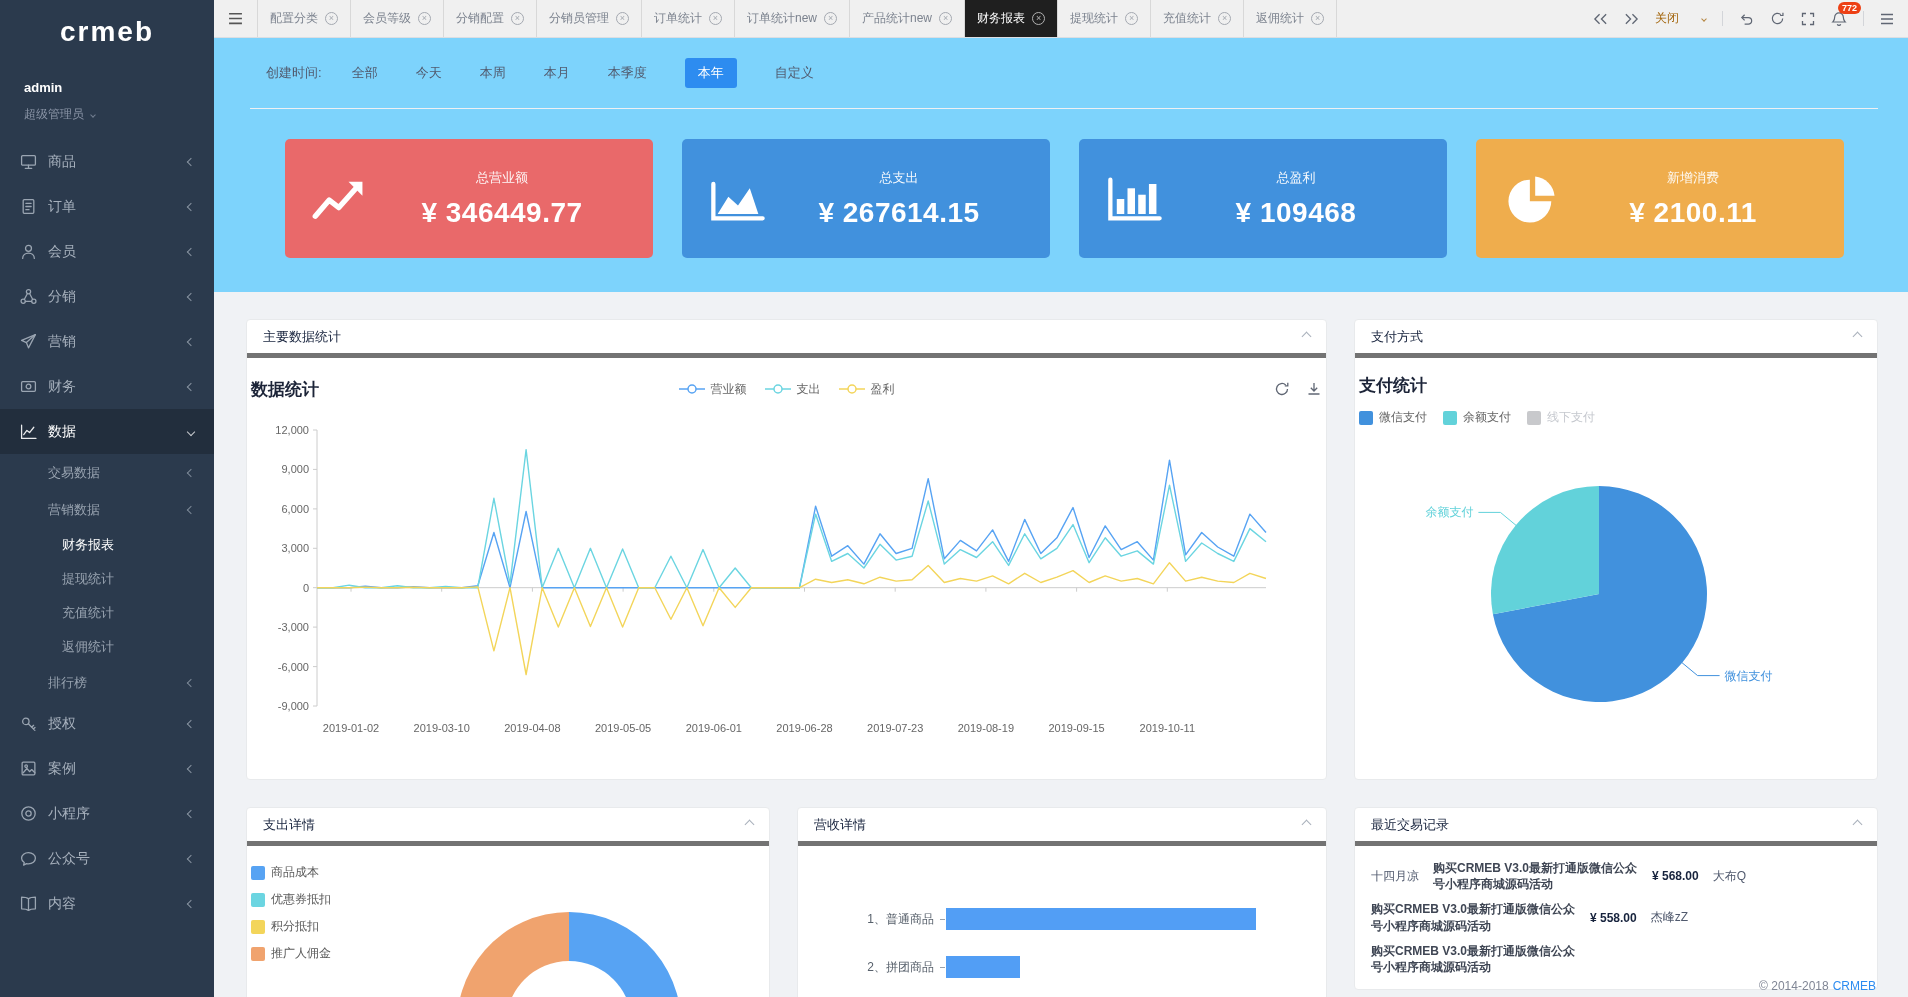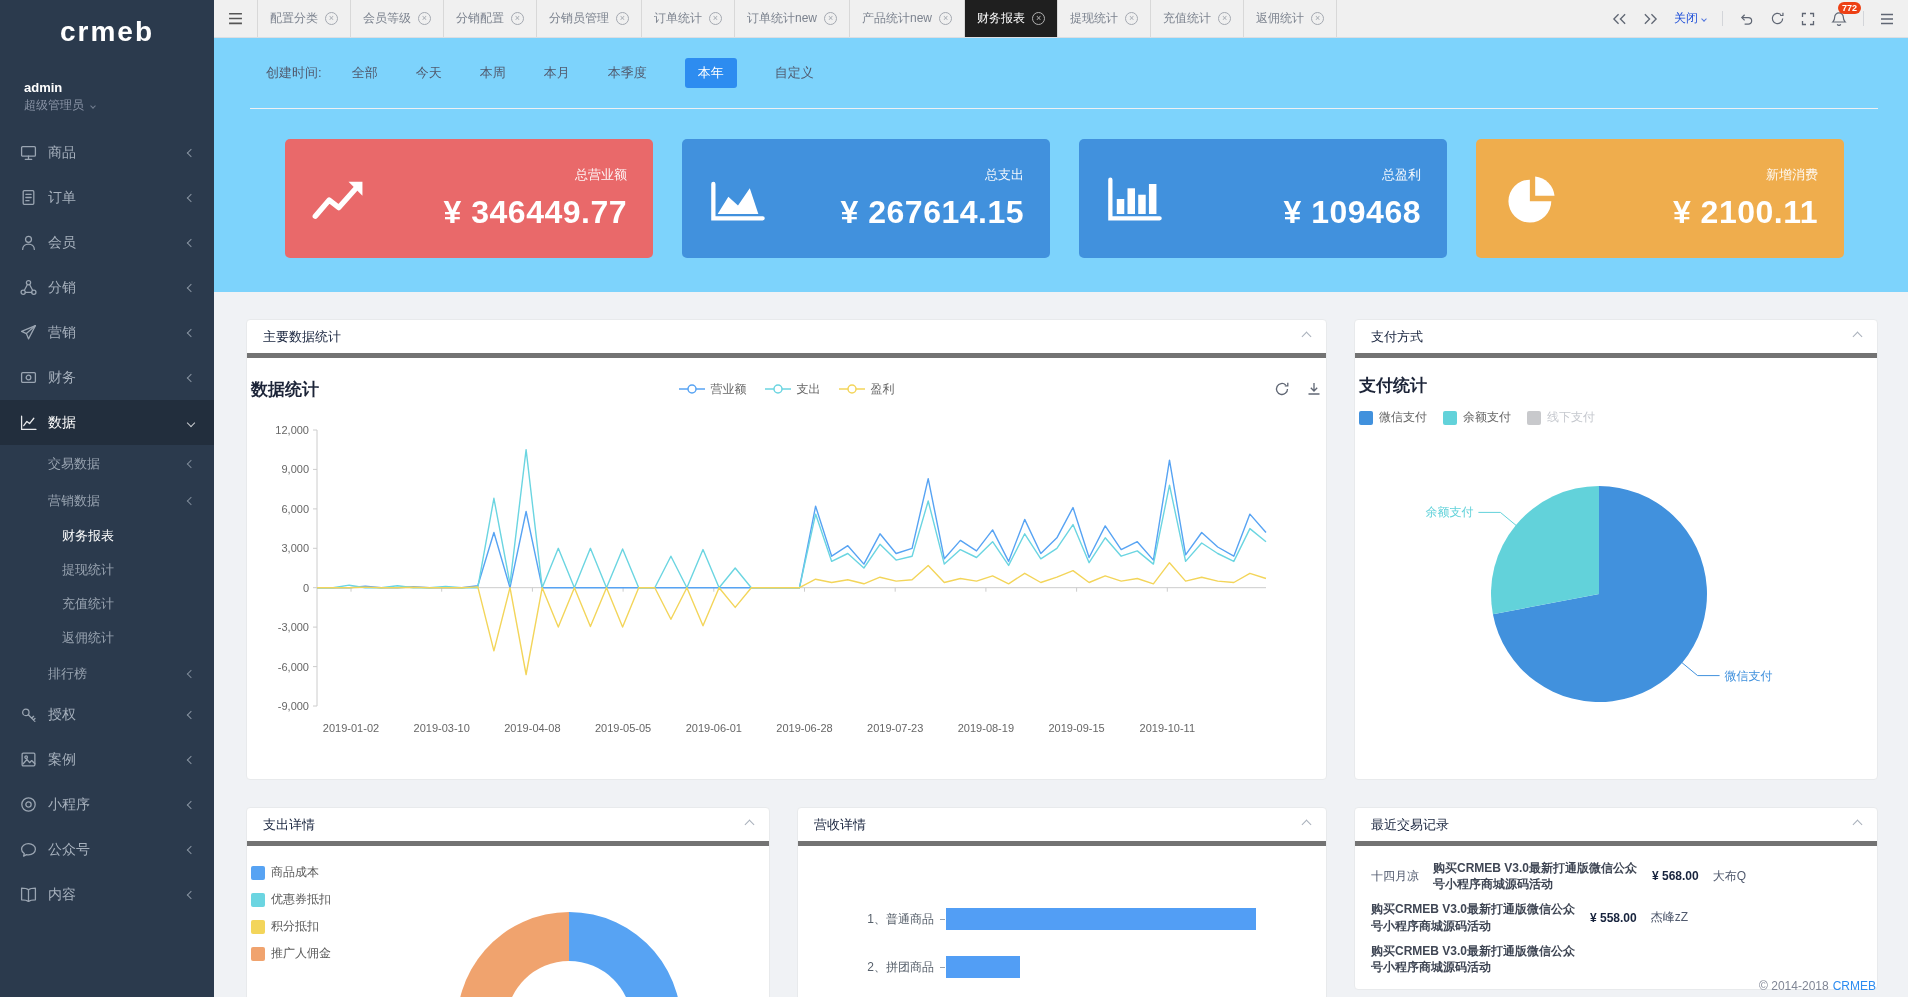--- a/index.html
+++ b/index.html
@@ -4,21 +4,21 @@
 <style>
   html,body{margin:0;padding:0;width:1908px;height:997px;overflow:hidden;
     font-family:"Liberation Sans","DejaVu Sans",sans-serif;background:#f0f2f5;position:relative;}
   *{box-sizing:border-box;}
 
   
   .sidebar{position:fixed;left:0;top:0;bottom:0;width:214px;background:#2b3a4d;z-index:20;overflow:hidden;}
   .logo{height:64px;display:flex;align-items:center;justify-content:center;color:#fff;font-size:28px;letter-spacing:2px;font-weight:bold;}
   .user-block{padding:16px 24px 8px;}
   .user-name{color:#fff;font-size:13px;font-weight:bold;}
-  .user-role{color:#8a94a6;font-size:12px;margin-top:2px;display:flex;align-items:center;gap:7px;cursor:pointer;}
+  .user-role{color:#8a94a6;font-size:12px;margin-top:11px;display:flex;align-items:center;gap:7px;cursor:pointer;}
   .menu{margin-top:8px;}
   .mi{display:flex;align-items:center;height:45px;padding:0 20px;color:#a7b1bd;font-size:14px;cursor:pointer;}
   .mi.active{color:#fff;background:rgba(0,0,0,.2);}
   .micon{width:17px;height:17px;margin-right:11px;display:inline-flex;opacity:.9;}
   .mi .chev,.mi2 .chev{margin-left:auto;}
   .chev{width:6px;height:6px;border-left:1.5px solid currentColor;border-bottom:1.5px solid currentColor;transform:rotate(45deg);display:inline-block;opacity:.75;}
   .chev.down{border-left:none;border-bottom:1.5px solid currentColor;border-right:1.5px solid currentColor;border-top:none;transform:rotate(45deg);}
   .chev.tiny{width:4px;height:4px;}
   .mi2{display:flex;align-items:center;height:37px;padding:0 20px 0 48px;color:#98a3b0;font-size:13px;cursor:pointer;}
   .mi3{display:flex;align-items:center;height:34px;padding:0 20px 0 62px;color:#98a3b0;font-size:13px;cursor:pointer;}
@@ -26,40 +26,40 @@
 
   
   .topbar{position:fixed;left:214px;right:0;top:0;height:38px;background:#f0f0f0;border-bottom:1px solid #dcdee2;display:flex;align-items:stretch;z-index:15;}
   .hamb{width:44px;display:flex;align-items:center;justify-content:center;border-right:1px solid #d8d8d8;color:#555;cursor:pointer;}
   .tabs{display:flex;flex:1;overflow:hidden;}
   .tab{display:inline-flex;align-items:center;gap:7px;padding:0 12px;font-size:12px;color:#7b828e;border-right:1px solid #d8d8d8;white-space:nowrap;cursor:pointer;}
   .tab.active{background:#1f1f1f;color:#fff;}
   .tab-close{width:13px;height:13px;border:1px solid currentColor;border-radius:50%;font-size:9px;line-height:11px;text-align:center;opacity:.65;}
   .controls{display:flex;align-items:center;gap:16px;padding:0 14px;color:#5f6673;}
   .ctl{display:inline-flex;align-items:center;cursor:pointer;color:#5f6673;}
-  .close-dd{font-size:12px;gap:4px;color:#1d4ed8;justify-content:space-between;}
+  .close-dd{font-size:12px;gap:23px;color:#a16207;justify-content:space-between;}
   .ctrl-sep{width:1px;height:15px;background:#d3d5d9;}
   .bell-wrap{position:relative;}
   .badge{position:absolute;top:-9px;left:7px;background:#ed4014;color:#fff;font-size:9px;font-weight:bold;padding:1px 4px;border-radius:8px;}
 
   
   .main{margin-left:214px;padding-top:38px;}
   .top-card{background:#7dd3fc;}
   .filter-row{display:flex;align-items:center;height:70px;padding-left:52px;font-size:13px;color:#515a6e;}
   .flabel{margin-right:30px;}
   .filter-opts{display:flex;align-items:center;gap:38px;}
   .filter-opt{cursor:pointer;color:#515a6e;}
   .filter-opt.active{background:#2d8cf0;color:#fff;padding:6px 13px;border-radius:3px;}
   .filter-divider{height:1px;background:#eef0f3;margin:0 30px 0 36px;}
   .cards{display:flex;gap:29px;padding:30px 0 34px 71px;}
   .scard{width:368px;height:119px;border-radius:5px;color:#fff;display:flex;align-items:center;padding:0 26px;}
   .cicon{width:66px;display:flex;}
-  .cbody{flex:1;display:flex;flex-direction:column;align-items:flex-end;gap:10px;}
+  .cbody{flex:1;display:flex;flex-direction:column;align-items:center;gap:10px;}
   .clabel{font-size:13px;opacity:.95;}
-  .cvalue{font-size:32px;font-weight:bold;letter-spacing:.5px;}
+  .cvalue{font-size:28px;font-weight:bold;letter-spacing:.5px;}
 
   .grid{display:grid;grid-template-columns:524px 1fr 524px;gap:27px;margin:27px 30px 0 32px;align-items:start;}
   .panel{background:#fff;border:1px solid #e8eaec;border-radius:4px;overflow:hidden;}
   .phead{height:38px;display:flex;align-items:center;justify-content:space-between;padding:0 16px;border-bottom:5px solid #737373;font-size:13px;color:#17233d;}
   .pchev{width:7px;height:7px;border-left:1.5px solid #a9b0bb;border-top:1.5px solid #a9b0bb;transform:rotate(45deg);cursor:pointer;}
   .main-chart{grid-column:1/3;height:461px;}
   .pay-panel{grid-column:3;height:461px;}
   .expense-panel{grid-column:1;height:420px;}
   .revenue-panel{grid-column:2;height:420px;}
   .trans-panel{grid-column:3;align-self:start;}

